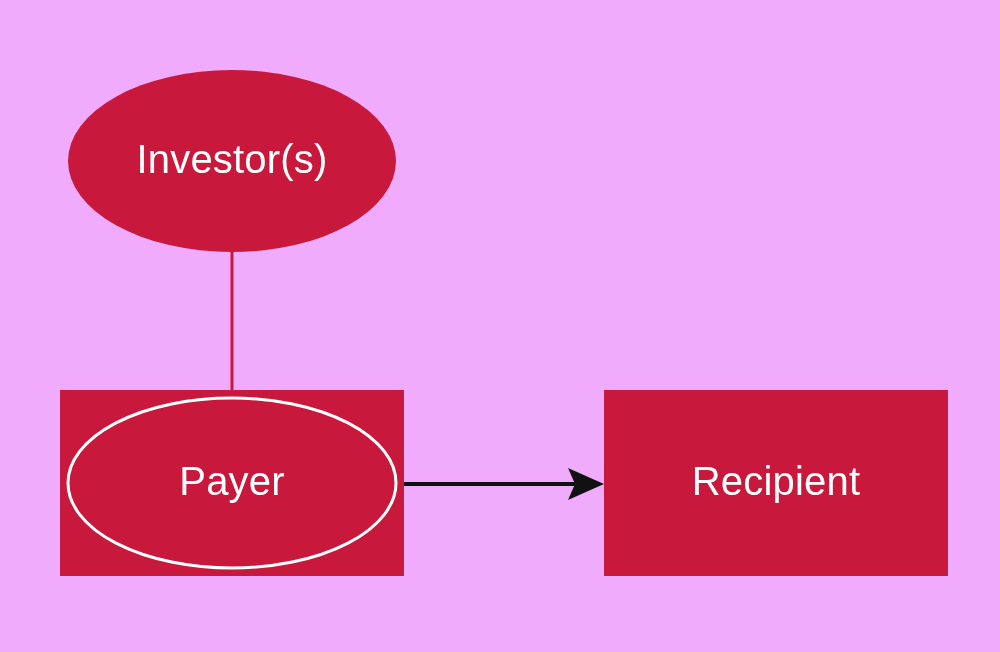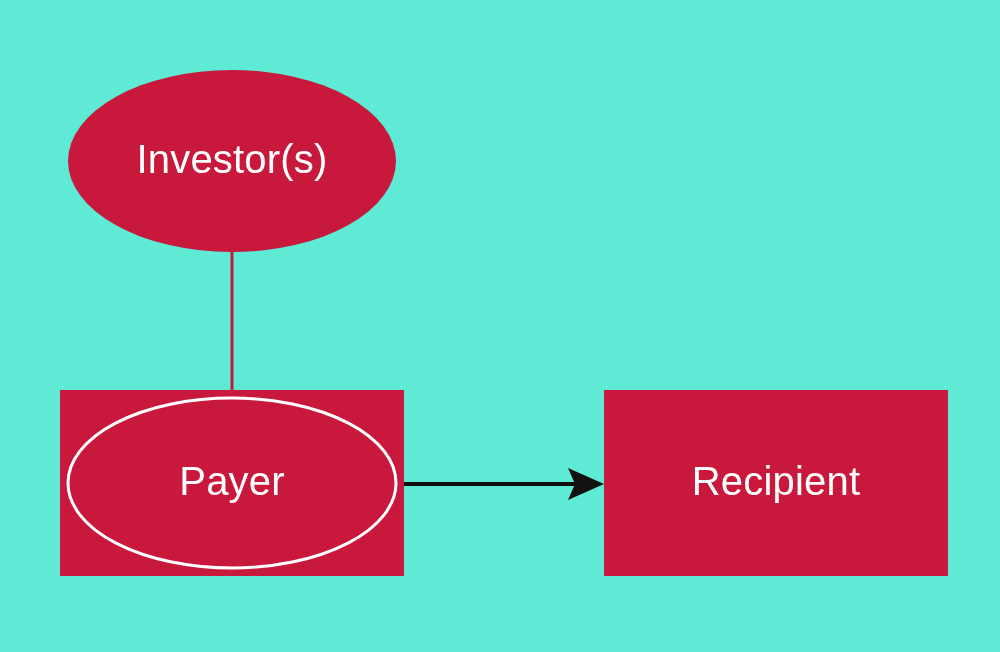--- a/index.html
+++ b/index.html
@@ -7,21 +7,21 @@
     padding: 0;
     background: #ffffff;
   }
   body {
     font-family: "Liberation Sans", sans-serif;
   }
   #canvas {
     position: relative;
     width: 1000px;
     height: 652px;
-    background: #5eead4;
+    background: #f0abfc;
     overflow: hidden;
   }
   #diagram-svg {
     position: absolute;
     left: 0;
     top: 0;
     width: 1000px;
     height: 652px;
   }
   .node-label {

